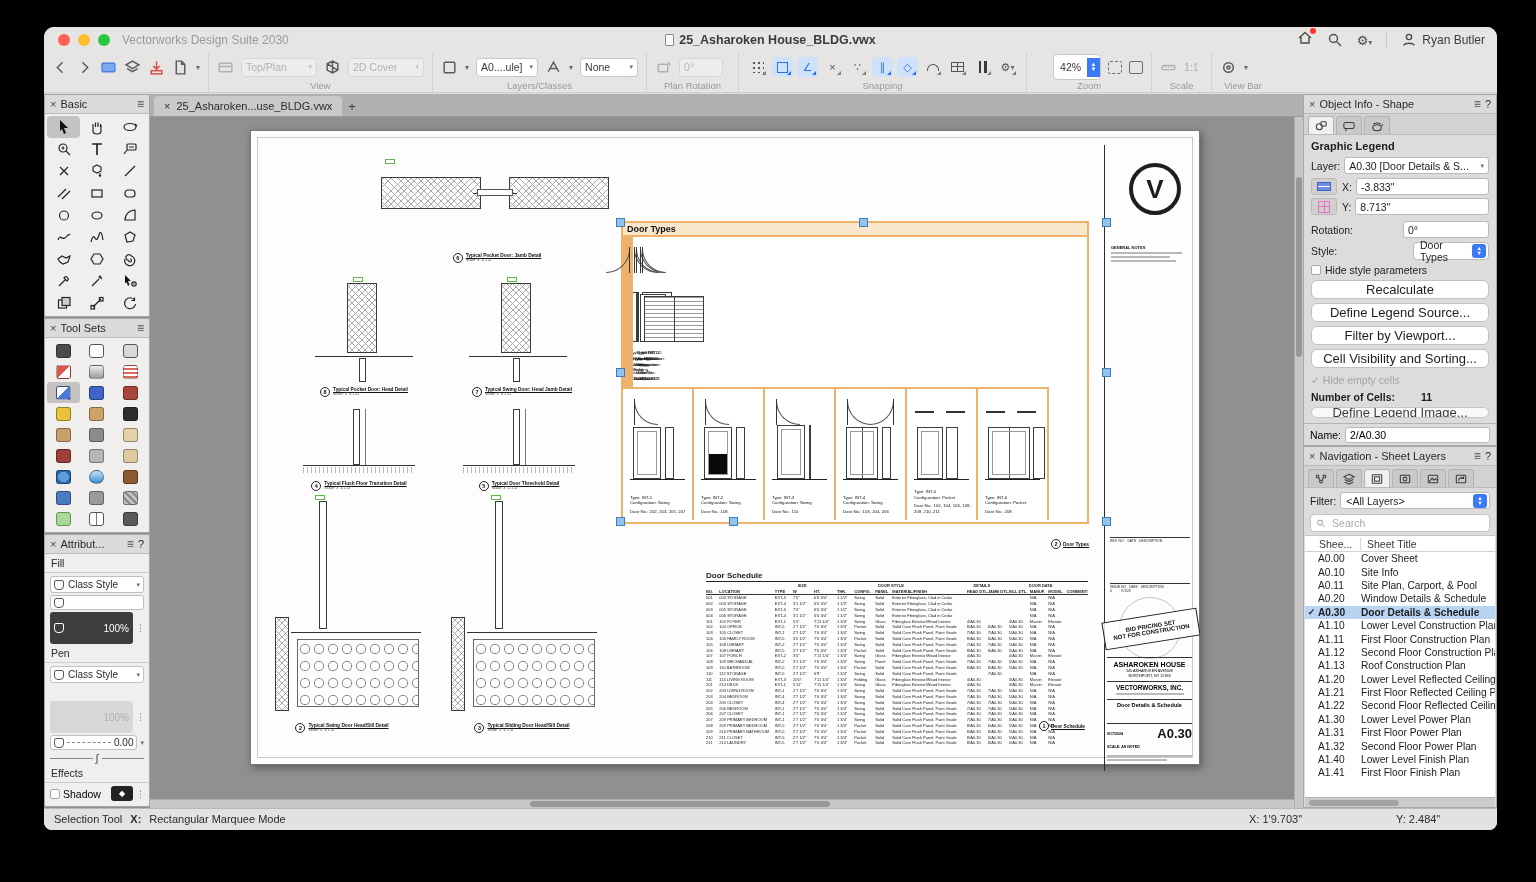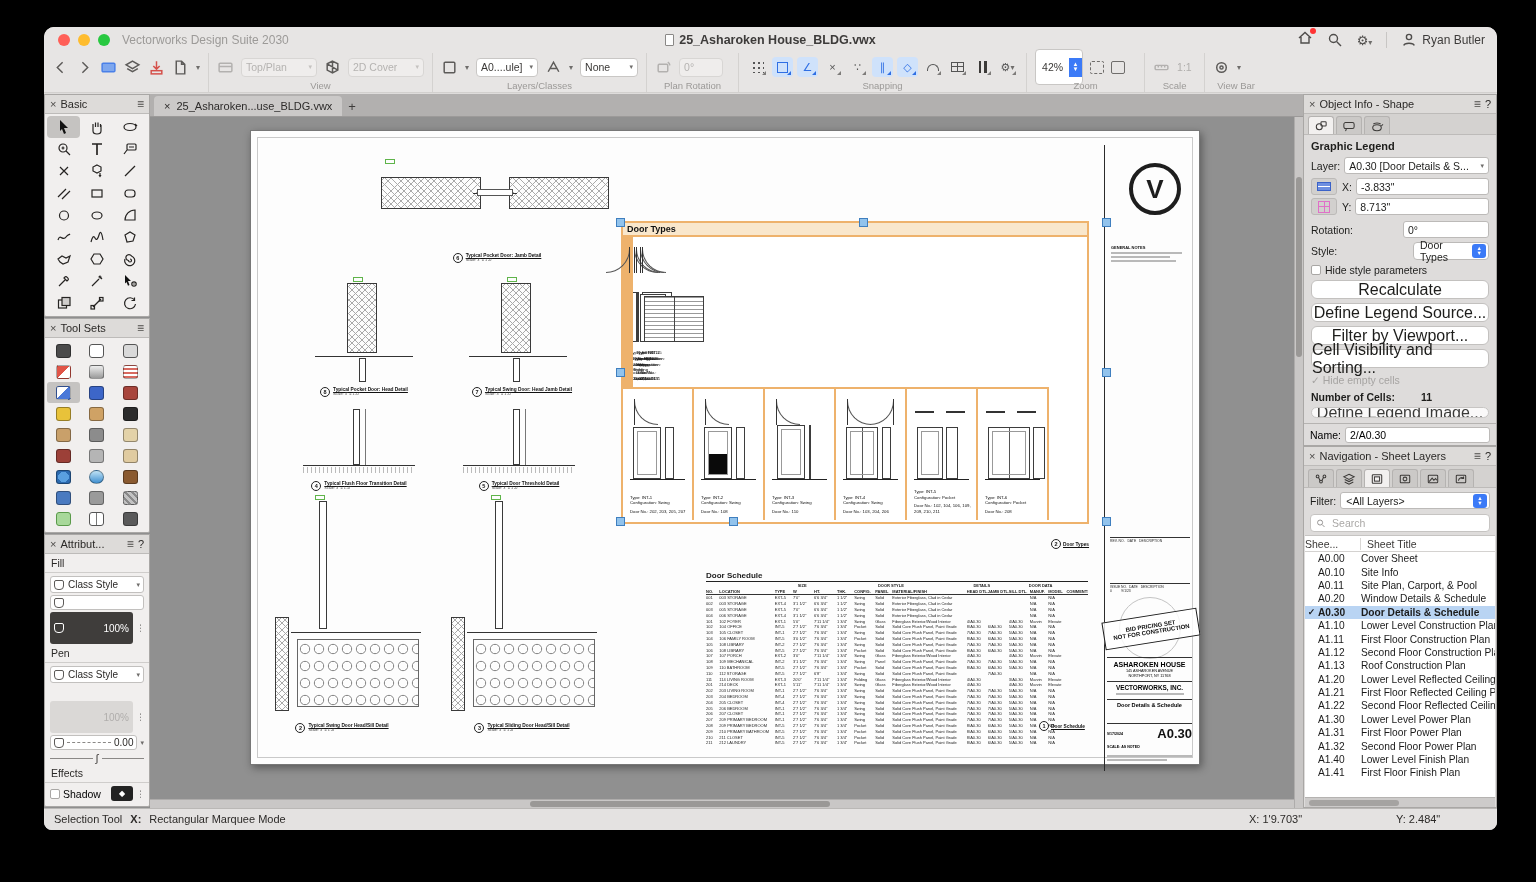--- a/index.html
+++ b/index.html
@@ -45,21 +45,21 @@
   .snapbtn{position:relative;width:21px;height:20px;border-radius:4px;display:flex;align-items:center;justify-content:center;
      font-size:11px;color:#555;}
   .snapbtn.on{background:#cfe2fb;color:#2f6fe4;}
   .snapbtn::after{content:"";position:absolute;right:2px;bottom:2px;border-left:4px solid transparent;border-bottom:4px solid #7e7c7a;}
   .snapbtn.on::after{border-bottom-color:#2f6fe4;}
   .griddots{width:12px;height:12px;background:radial-gradient(circle 1px at 2px 2px,#555 1px,transparent 1.4px);background-size:5px 5px;}
   .sqglyph{width:11px;height:11px;border:1.4px solid currentColor;}
   .arcglyph{width:12px;height:7px;border:1.4px solid #555;border-bottom:none;border-radius:7px 7px 0 0;}
   .tblglyph{width:13px;height:10px;border:1px solid #555;background:linear-gradient(90deg,transparent 0 5px,#555 5px 6px,transparent 6px),linear-gradient(0deg,transparent 0 4px,#555 4px 5px,transparent 5px);}
   .pause{display:flex;gap:3px;} .pause i{width:2.5px;height:12px;background:#3c3a38;}
-  .zoombox{display:flex;align-items:center;height:36px;background:#fff;border:1px solid #c9c7c5;border-radius:4px;overflow:hidden;}
+  .zoombox{display:flex;align-items:center;height:26px;background:#fff;border:1px solid #c9c7c5;border-radius:4px;overflow:hidden;margin-left:18px;}
   .zoombox .zv{padding:0 6px;font-size:10.5px;color:#3a3836;}
   .zstep{width:13px;height:19px;background:#3b7af7;color:#fff;font-size:6px;display:flex;flex-direction:column;align-items:center;justify-content:center;line-height:5px;}
   .dashsq{width:14px;height:13px;border:1.3px dashed #6f6d6b;border-radius:2px;}
   .scaletxt{font-size:10.5px;color:#b0aeac;}
 
   
   .toolbar2{position:relative;height:26px;background:#dedcdb;border-bottom:1px solid #c6c4c2;display:flex;align-items:center;padding-left:18px;gap:6px;}
   .ap-pill{height:18px;padding:0 10px;border-radius:4px;background:#d9d6e6;border:1px solid #c7c4d6;color:#9d9ab0;font-size:11px;display:flex;align-items:center;}
   .t2btn{width:24px;height:20px;border-radius:4px;display:flex;align-items:center;justify-content:center;}
   .t2btn.pressed{background:#bdbbb9;}
@@ -268,39 +268,39 @@
   .oin .v{overflow:hidden;white-space:nowrap;}
   .xywrap{display:flex;gap:5px;margin-bottom:4px;}
   .xyicons{display:flex;flex-direction:column;gap:3px;}
   .xyic{width:26px;height:17px;border:1px solid #bcbab8;border-radius:3px;background:#d2d0ce;display:flex;align-items:center;justify-content:center;}
   .planic{width:14px;height:9px;border:1px solid #3b62c8;background:linear-gradient(0deg,#6e8fe0 0 3px,#fff 3px 4px,#6e8fe0 4px 7px,#fff 7px);}
   .gridic{width:12px;height:12px;border:1px solid #e070c8;background:linear-gradient(90deg,transparent 0 5px,#e070c8 5px 6px,transparent 6px),linear-gradient(0deg,transparent 0 5px,#e070c8 5px 6px,transparent 6px);}
   .xyfields{flex:1;display:flex;flex-direction:column;gap:3px;}
   .xyrow{display:flex;align-items:center;gap:4px;}
   .stylebtn{flex:0 0 76px;height:18px;background:#fff;border:1px solid #bcbab8;border-radius:4px;display:flex;align-items:center;padding:0 2px 0 6px;font-size:10.5px;margin-left:auto;}
   .bluestep{margin-left:auto;width:14px;height:14px;background:#3b7af7;border-radius:3px;color:#fff;font-size:5.5px;display:flex;flex-direction:column;align-items:center;justify-content:center;line-height:5px;}
-  .obtn{height:19px;background:#fff;border:1px solid #c3c1bf;border-radius:6px;display:flex;align-items:center;justify-content:center;font-size:16px;color:#1d1d1b;margin-bottom:4px;}
+  .obtn{height:19px;background:#fff;border:1px solid #c3c1bf;border-radius:6px;display:flex;align-items:center;justify-content:center;font-size:13px;color:#1d1d1b;margin-bottom:4px;}
   .graychk{color:#a6a4a2;font-size:10.5px;margin:6px 0 5px;}
   .cellsrow{display:flex;font-weight:bold;margin-bottom:4px;}
   .cellsrow .n{margin-left:26px;}
   .clipbtn{height:11px;overflow:hidden;opacity:.85;}
   .namebar{height:22px;border-top:1px solid #b5b3b1;background:#dedcdb;display:flex;align-items:center;padding:0 6px;gap:4px;font-size:10.5px;}
   .namebar .oin{height:16px;}
 
   
   .navtabs{height:22px;background:#d4d2d0;border-bottom:1px solid #bdbbb9;display:flex;align-items:flex-end;padding:0 4px;gap:2px;}
   .filterrow{display:flex;align-items:center;gap:4px;padding:4px 6px 2px;font-size:10.5px;color:#1d1d1b;}
   .filterbox{flex:1;height:17px;background:#fff;border:1px solid #bcbab8;border-radius:3px;display:flex;align-items:center;padding:0 2px 0 5px;font-size:10.5px;}
   .searchrow{padding:3px 6px;}
   .search{height:18px;background:#fff;border:1px solid #c6c4c2;border-radius:4px;display:flex;align-items:center;padding:0 5px;gap:4px;}
   .search input{border:none;outline:none;font-size:10.5px;color:#333;width:100%;background:transparent;font-family:"Liberation Sans",sans-serif;}
   .search input::placeholder{color:#aaa8a6;}
   .sheettbl{flex:1;background:#fff;border-top:1px solid #c6c4c2;overflow:hidden;display:flex;flex-direction:column;margin:0 1px;}
   .shead{display:flex;height:16px;align-items:center;border-bottom:1px solid #d4d2d0;font-size:10.5px;color:#3a3836;}
-  .shead .c1{width:56px;border-right:1px solid #d9d7d5;}
+  .shead .c1{width:56px;padding-left:14px;border-right:1px solid #d9d7d5;}
   .shead .c2{flex:1;padding-left:6px;}
   .srows{flex:1;overflow:hidden;}
   .snrow{display:flex;height:13.4px;align-items:center;font-size:10.2px;color:#1b1b1b;}
   .snrow .ck{width:13px;text-align:center;font-size:9px;}
   .snrow .num{width:43px;}
   .snrow .ttl{flex:1;white-space:nowrap;overflow:hidden;}
   .snrow.selected{background:#b9d4f3;font-weight:bold;}
   .navhscroll{height:10px;background:#cdcbca;border-top:1px solid #b5b3b1;position:relative;}
   .navhscroll i{position:absolute;left:4px;top:1.5px;width:90px;height:6px;background:#a5a3a1;border-radius:3px;}
 

